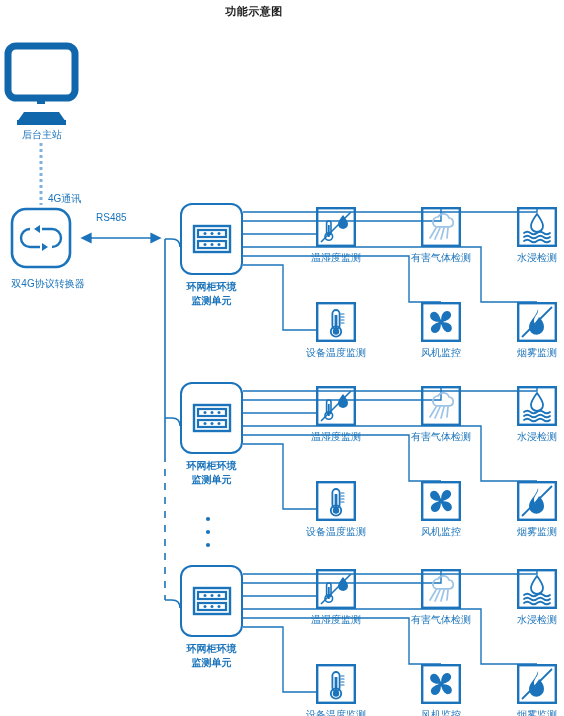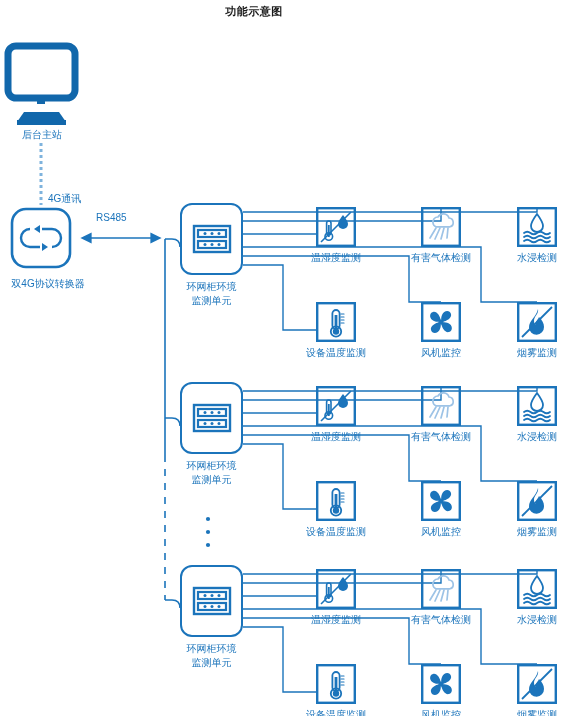--- a/index.html
+++ b/index.html
@@ -9,21 +9,21 @@
   }
   #stage{position:absolute;left:0;top:0;width:564px;height:716px;}
   .title{
     position:absolute;left:0;top:4px;width:508px;text-align:center;
     font-size:11px;font-weight:bold;color:#1a1a1a;letter-spacing:.5px;
   }
   .lbl{
     position:absolute;text-align:center;color:#1b74bb;font-size:10px;
     line-height:13px;white-space:nowrap;
   }
-  .lbl.two{white-space:normal;line-height:14px;}
+  .lbl.two{white-space:normal;line-height:14px;font-weight:bold;}
   svg.layer{position:absolute;left:0;top:0;width:564px;height:716px;}
   .nodebox{position:absolute;}
 </style>
 </head>
 <body>
 
 <div id="stage">
 
   <div class="title">功能示意图</div>
 

